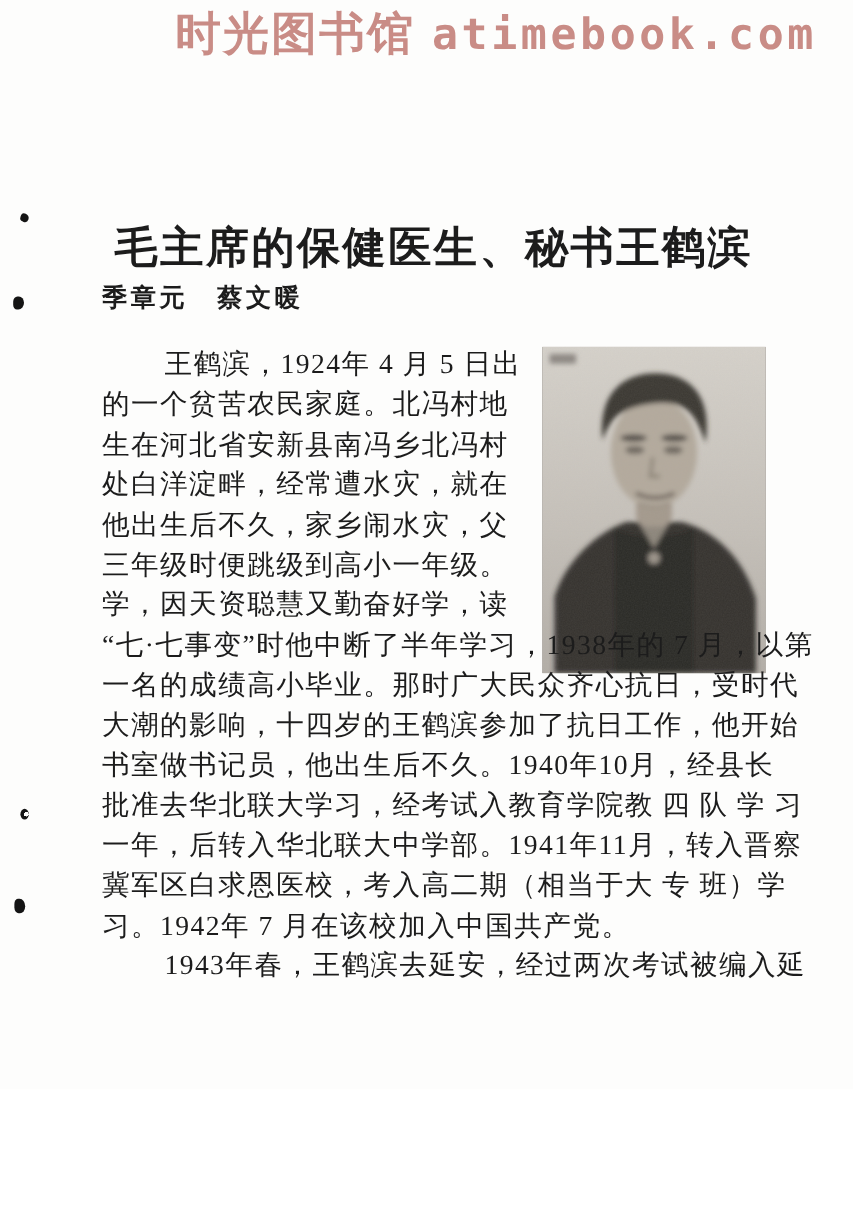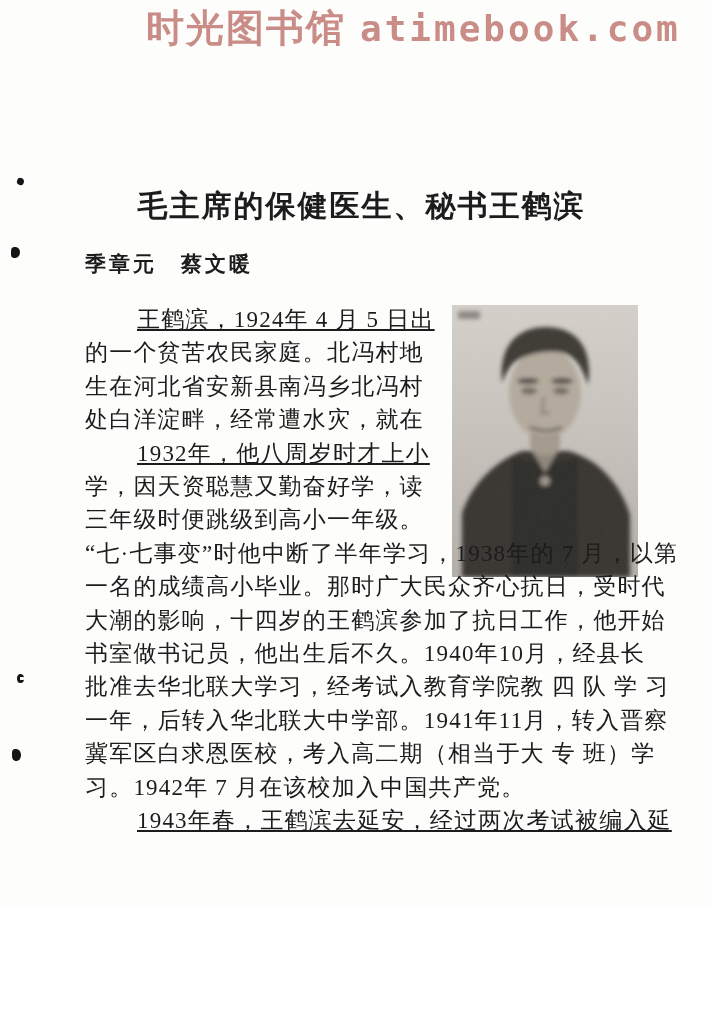--- a/index.html
+++ b/index.html
@@ -29,25 +29,25 @@
     letter-spacing:3px;
     margin-left:14px;
     font-weight:bold;
   }
   
   .article {
     position:absolute; left:85px; top:183px; width:553px;
   }
   .title {
     text-align:center;
-    font-size:30px;
+    font-size:36px;
     font-weight:bold;
     letter-spacing:2px;
     line-height:46px;
-    margin-bottom:20px;
+    margin-bottom:4px;
     white-space:nowrap;
   }
   .authors {
     text-align:left;
     font-size:21px;
     font-weight:bold;
     letter-spacing:3px;
     line-height:30px;
     margin-bottom:24px;
   }
@@ -59,21 +59,21 @@
     background:#cac6c0;
     box-shadow:0 0 0 1px #9a968f inset;
   }
   .photo-frame svg { display:block; width:100%; height:100%; }
   .line {
     font-size:23px;
     line-height:33.4px;
     letter-spacing:1.2px;
     white-space:nowrap;
   }
-  .indent { text-indent:52px;text-decoration:underline; }
+  .indent { text-indent:52px; }
   
   .page-number {
     position:absolute; left:548px; top:920px;
     font-size:20px;
     letter-spacing:6px;
     font-weight:bold;
     color:#111;
     font-family:"DejaVu Serif","Liberation Serif",serif;
   }
   
@@ -152,24 +152,24 @@
             <rect x="6" y="6" width="22" height="8" fill="#6e6a64" opacity="0.7"></rect>
           </g>
           <rect width="186" height="272" filter="url(#grain)" opacity="0.5"></rect>
         </svg>
       </div>
 
       <div class="line indent">王鹤滨，1924年 4 月 5 日出</div>
       <div class="line">的一个贫苦农民家庭。北冯村地</div>
       <div class="line">生在河北省安新县南冯乡北冯村</div>
       <div class="line">处白洋淀畔，经常遭水灾，就在</div>
+      <div class="line">他出生后不久，家乡闹水灾，父</div>
 
-      <div class="line indent">1932年，他八周岁时才上小</div>
+      <div class="line">三年级时便跳级到高小一年级。</div>
       <div class="line">学，因天资聪慧又勤奋好学，读</div>
-      <div class="line">三年级时便跳级到高小一年级。</div>
       <div class="line">“七·七事变”时他中断了半年学习，1938年的 7 月，以第</div>
       <div class="line">一名的成绩高小毕业。那时广大民众齐心抗日，受时代</div>
       <div class="line">大潮的影响，十四岁的王鹤滨参加了抗日工作，他开始</div>
       <div class="line">书室做书记员，他出生后不久。1940年10月，经县长</div>
       <div class="line">批准去华北联大学习，经考试入教育学院教 四 队 学 习</div>
       <div class="line">一年，后转入华北联大中学部。1941年11月，转入晋察</div>
       <div class="line">冀军区白求恩医校，考入高二期（相当于大 专 班）学</div>
       <div class="line">习。1942年 7 月在该校加入中国共产党。</div>
 
       <div class="line indent">1943年春，王鹤滨去延安，经过两次考试被编入延</div>

